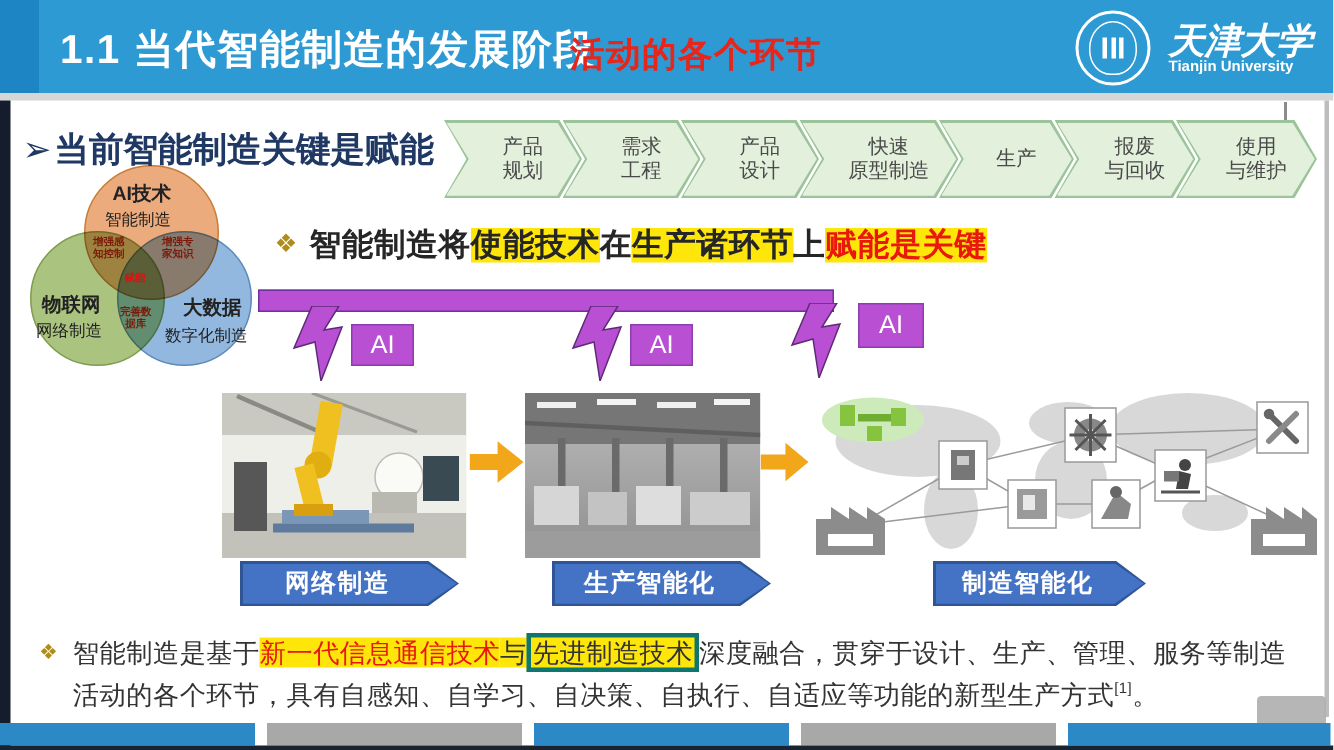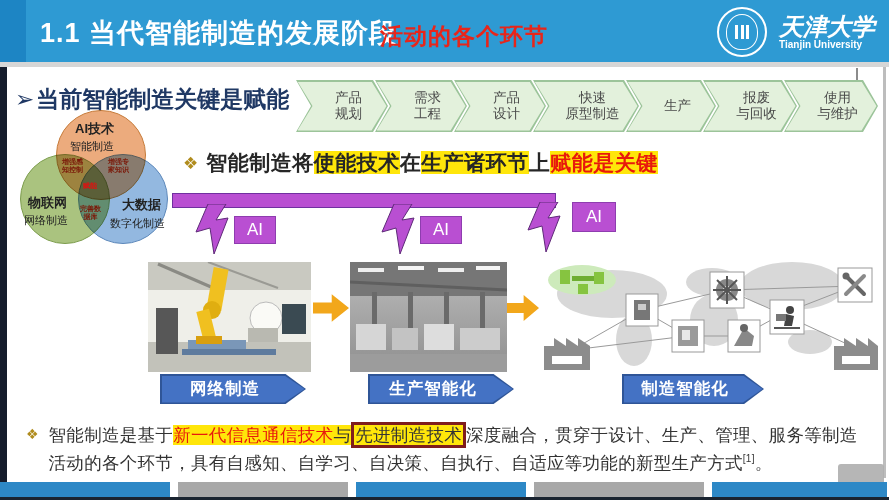--- a/index.html
+++ b/index.html
@@ -76,21 +76,21 @@
   .banner .bg,.banner .fg{position:absolute;clip-path:polygon(0 0,86% 0,100% 50%,86% 100%,0 100%);}
   .banner .bg{inset:0;background:#2f5597;}
   .banner .fg{inset:1.5px;background:#4472c4;}
   .banner .txt{position:relative;z-index:2;height:100%;display:flex;align-items:center;justify-content:center;
                padding-right:16px;color:#fff;font-weight:bold;font-size:16.5px;letter-spacing:1px;}
 
   
   .para{left:26px;top:421px;width:848px;display:flex;gap:10px;}
   .para .bullet{color:#b08c1e;font-size:14px;padding-top:5px;}
   .para .body{font-size:17.5px;color:#333;line-height:1.62;letter-spacing:0.3px;}
-  .redbox{border:3px solid #7f1d1d;padding:0 1px;}
+  .redbox{border:3px solid #0f766e;padding:0 1px;}
   .cite{font-size:10px;vertical-align:super;}
 
   
   .filmstrip{left:0;top:482px;width:889px;height:15px;display:flex;gap:8px;}
   .seg{height:15px;flex:none;}
   .seg.blue{background:#2d88c6;}
   .seg.gray{background:#a8a8a8;}
   .bottom-line{left:0;top:497px;width:889px;height:3px;background:#1a2430;}
   .watermark{left:838px;top:464px;width:46px;height:26px;background:#aeaeae;opacity:.9;border-radius:3px;
              display:flex;align-items:center;justify-content:center;color:#c9c9c9;font-size:11px;}

